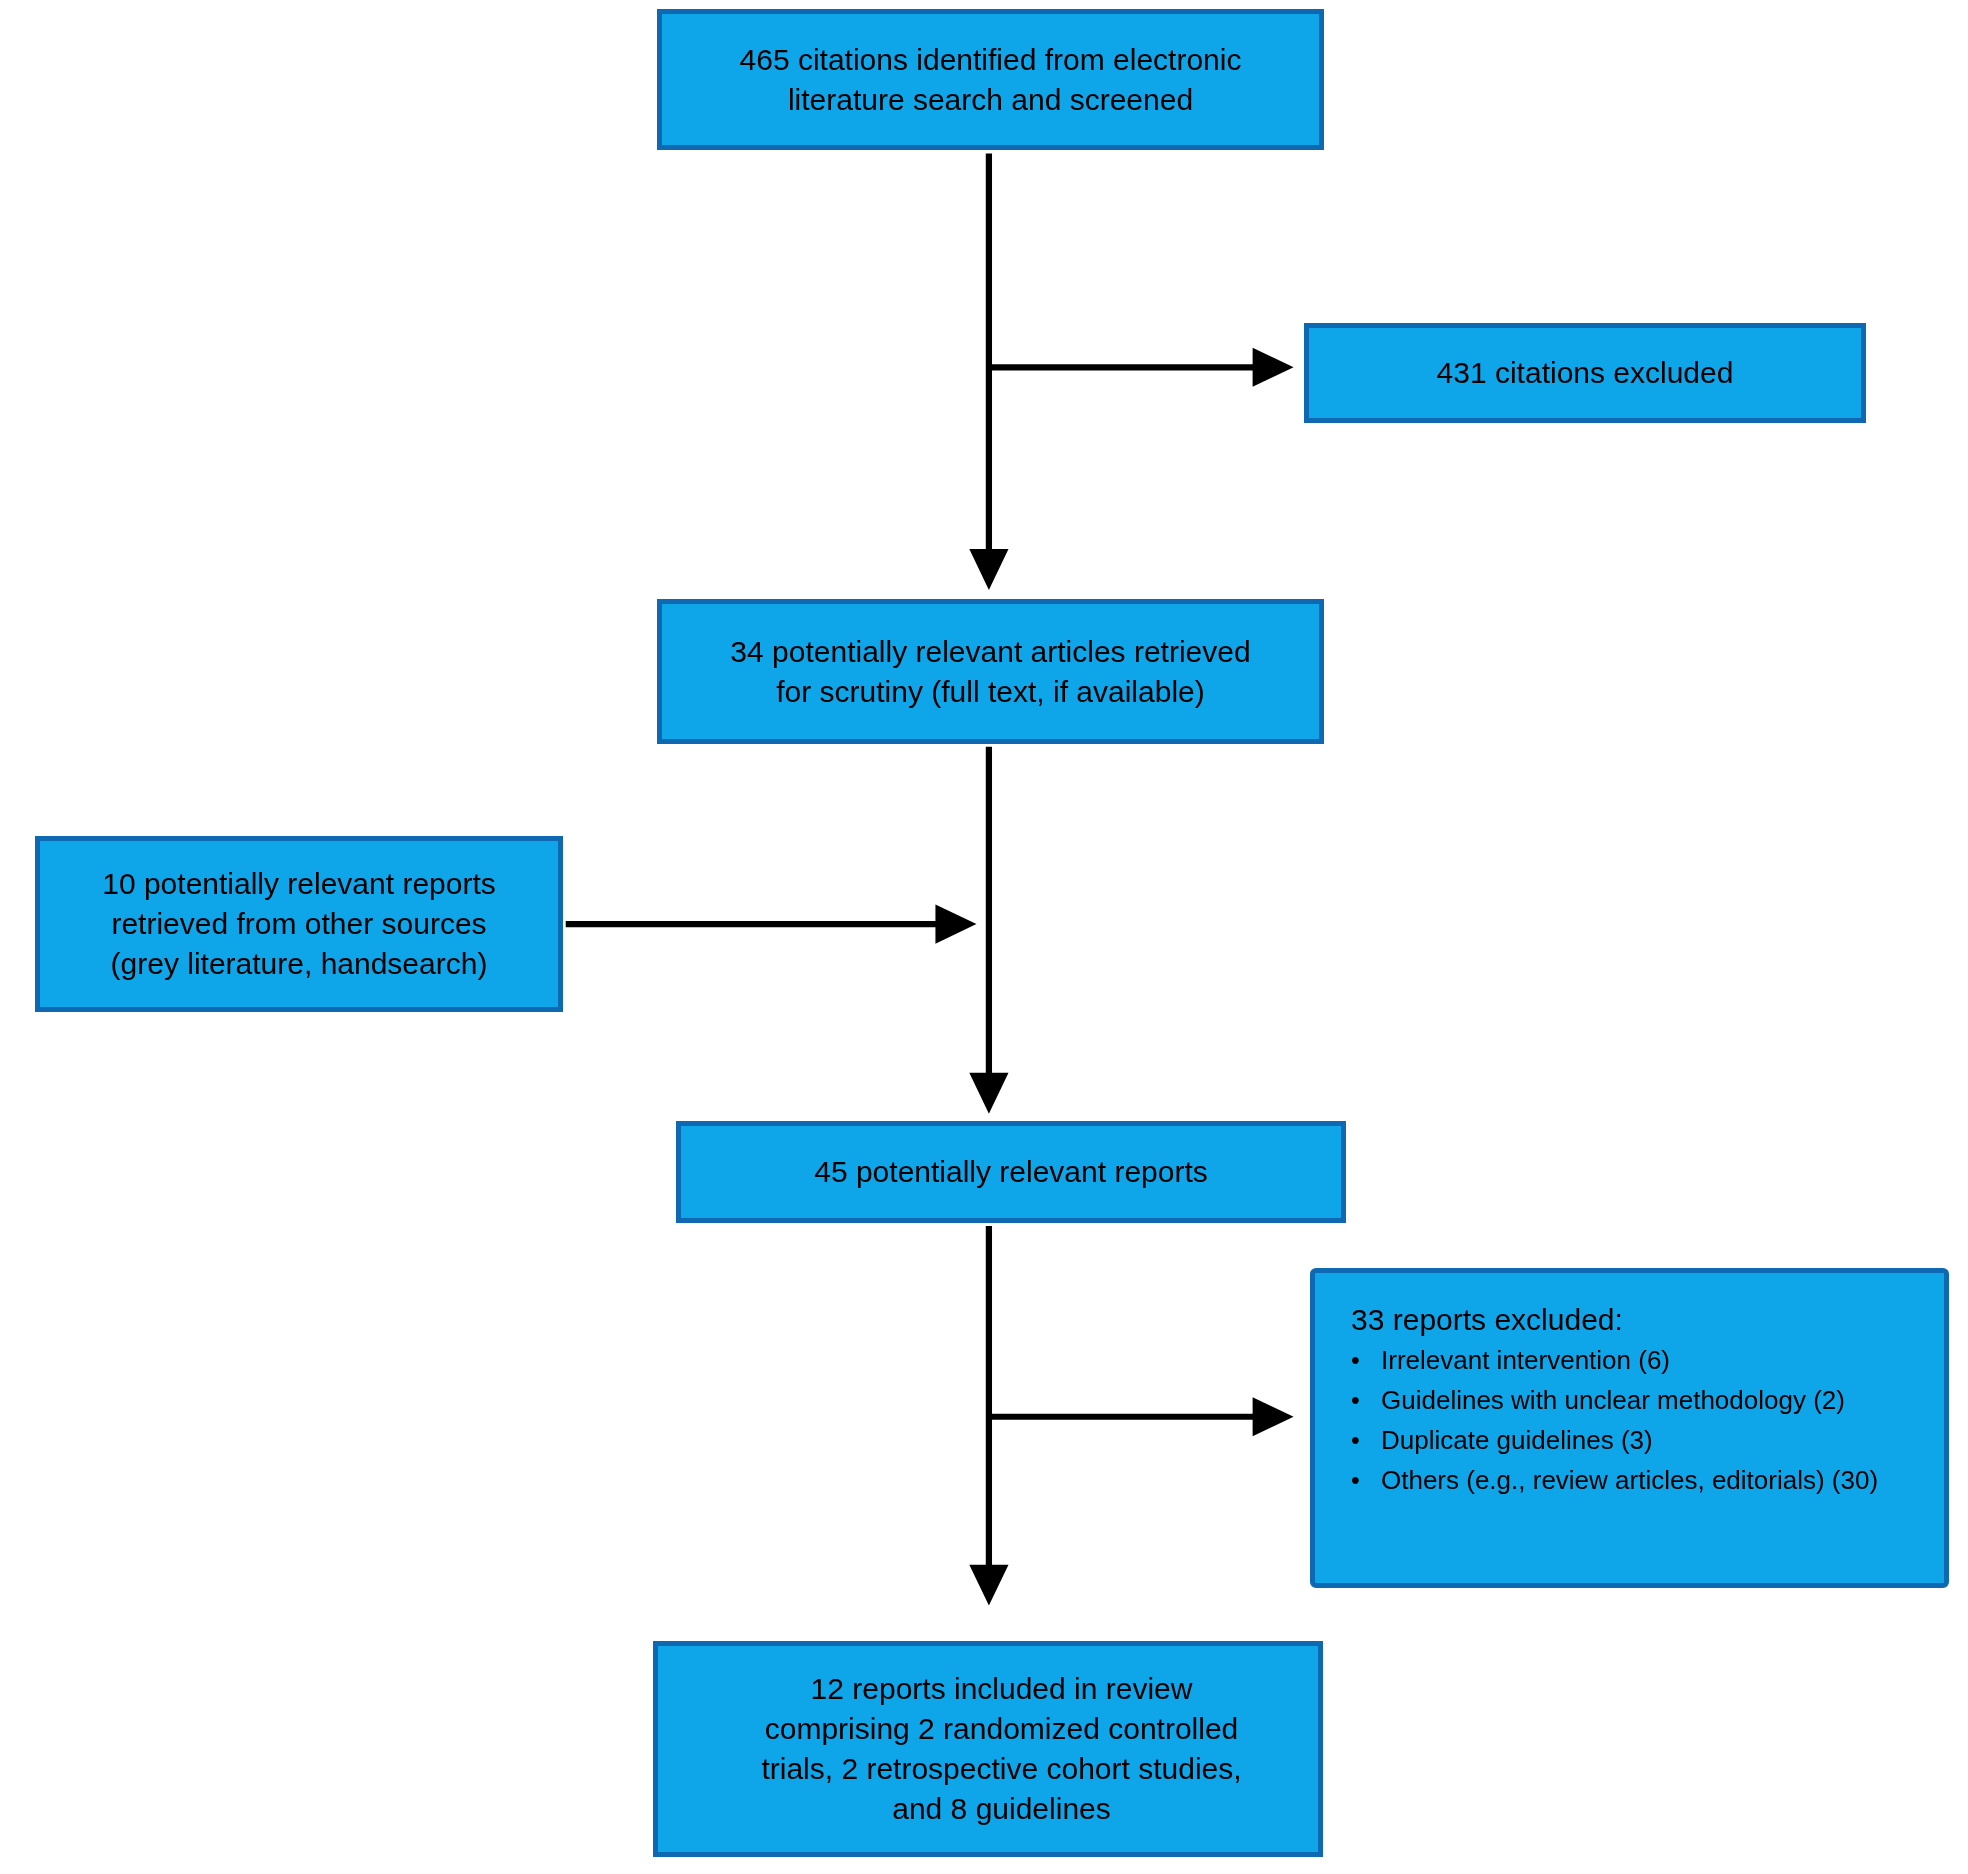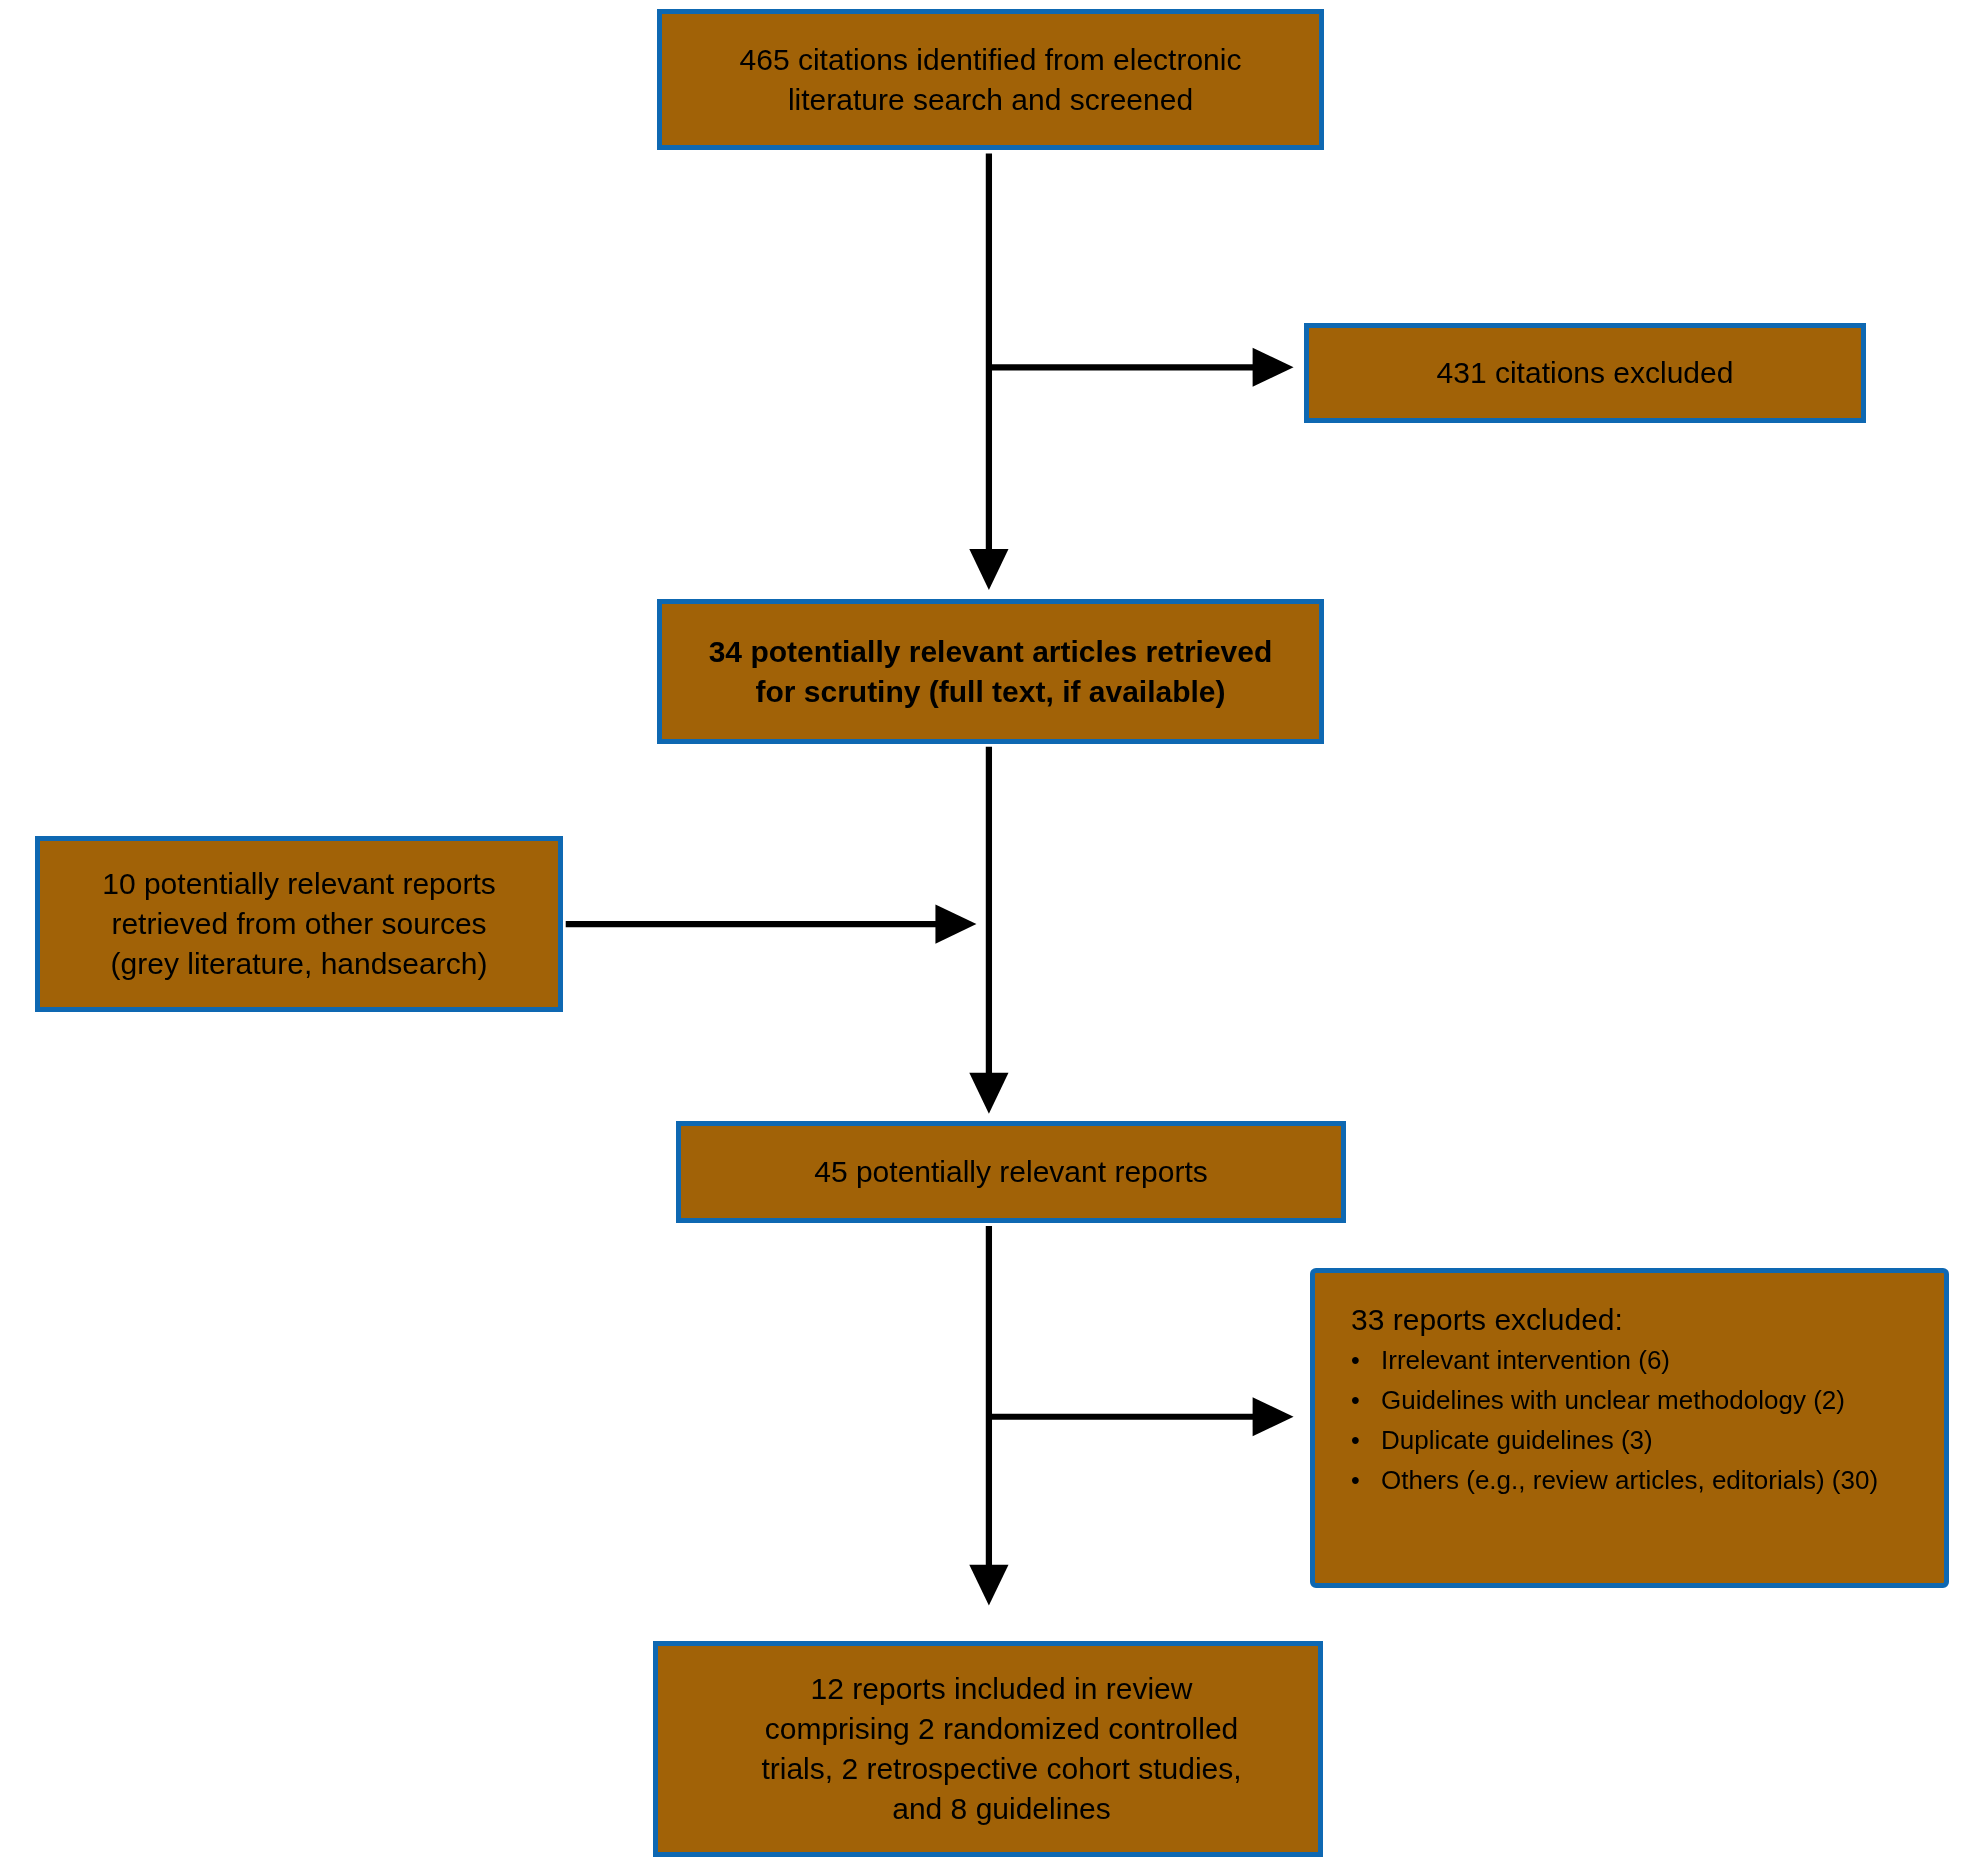--- a/index.html
+++ b/index.html
@@ -19,32 +19,32 @@
     position: absolute;
     left: 0;
     top: 0;
     width: 1968px;
     height: 1874px;
   }
   .box {
     position: absolute;
     box-sizing: border-box;
     border: 5.3px solid #0E68B2;
-    background: #a16207;
+    background: #0ea5e9;
     display: flex;
     align-items: center;
     justify-content: center;
     text-align: center;
     font-size: 30px;
     line-height: 40px;
     white-space: pre-line;
   }
   .box-identified      { left: 657px;  top: 9px;   width: 667px; height: 141px; }
   .box-excluded-cit    { left: 1304px; top: 323px;  width: 562px; height: 100px; }
-  .box-retrieved       { left: 657px;  top: 599px;  width: 667px; height: 145px; font-weight: bold; }
+  .box-retrieved       { left: 657px;  top: 599px;  width: 667px; height: 145px; }
   .box-other-sources   { left: 35px;   top: 836px;  width: 528px; height: 176px; }
   .box-relevant        { left: 651px;  top: 1121px; width: 670px; height: 102px; margin-left: 25px; }
   .box-included        { left: 653px;  top: 1641px; width: 670px; height: 216px; padding-left: 27px; }
 
   .box-excluded-rep {
     left: 1310px; top: 1268px; width: 639px; height: 320px;
     display: block;
     text-align: left;
     padding: 27px 21.4px 18px 36px;
     white-space: normal;

